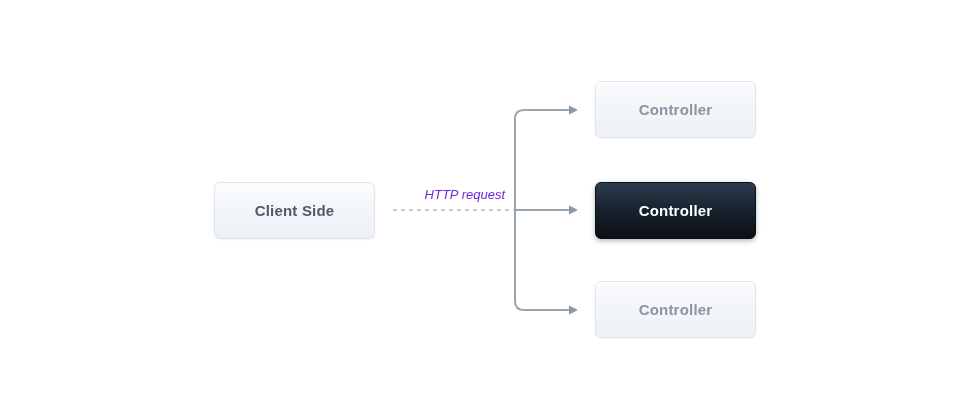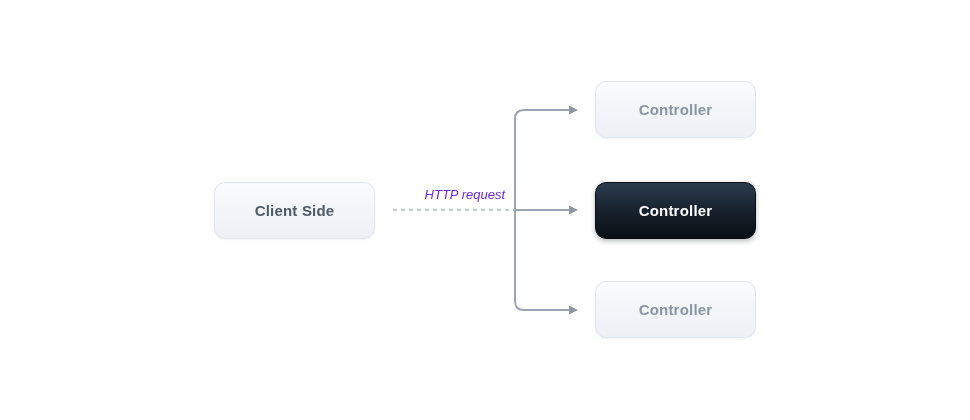--- a/index.html
+++ b/index.html
@@ -7,21 +7,21 @@
     width: 970px; height: 420px;
     background: #ffffff;
     font-family: "Liberation Sans", sans-serif;
     position: relative; overflow: hidden;
   }
   .canvas { position: absolute; left: 0; top: 0; width: 970px; height: 420px; }
   svg.connectors { position: absolute; left: 0; top: 0; }
   .node {
     position: absolute;
     width: 161px; height: 57px;
-    border-radius: 11px;
+    border-radius: 6px;
     box-sizing: border-box;
     display: flex; align-items: center; justify-content: center;
     font-size: 15px; font-weight: 600; letter-spacing: 0.2px;
   }
   .node.light {
     background: linear-gradient(180deg, #fbfcfe 0%, #f3f6f9 45%, #edf1f6 100%);
     border: 1px solid #dfe5ec;
     color: #8b95a2;
     box-shadow: 0 1px 2px rgba(23, 43, 77, 0.05);
   }

